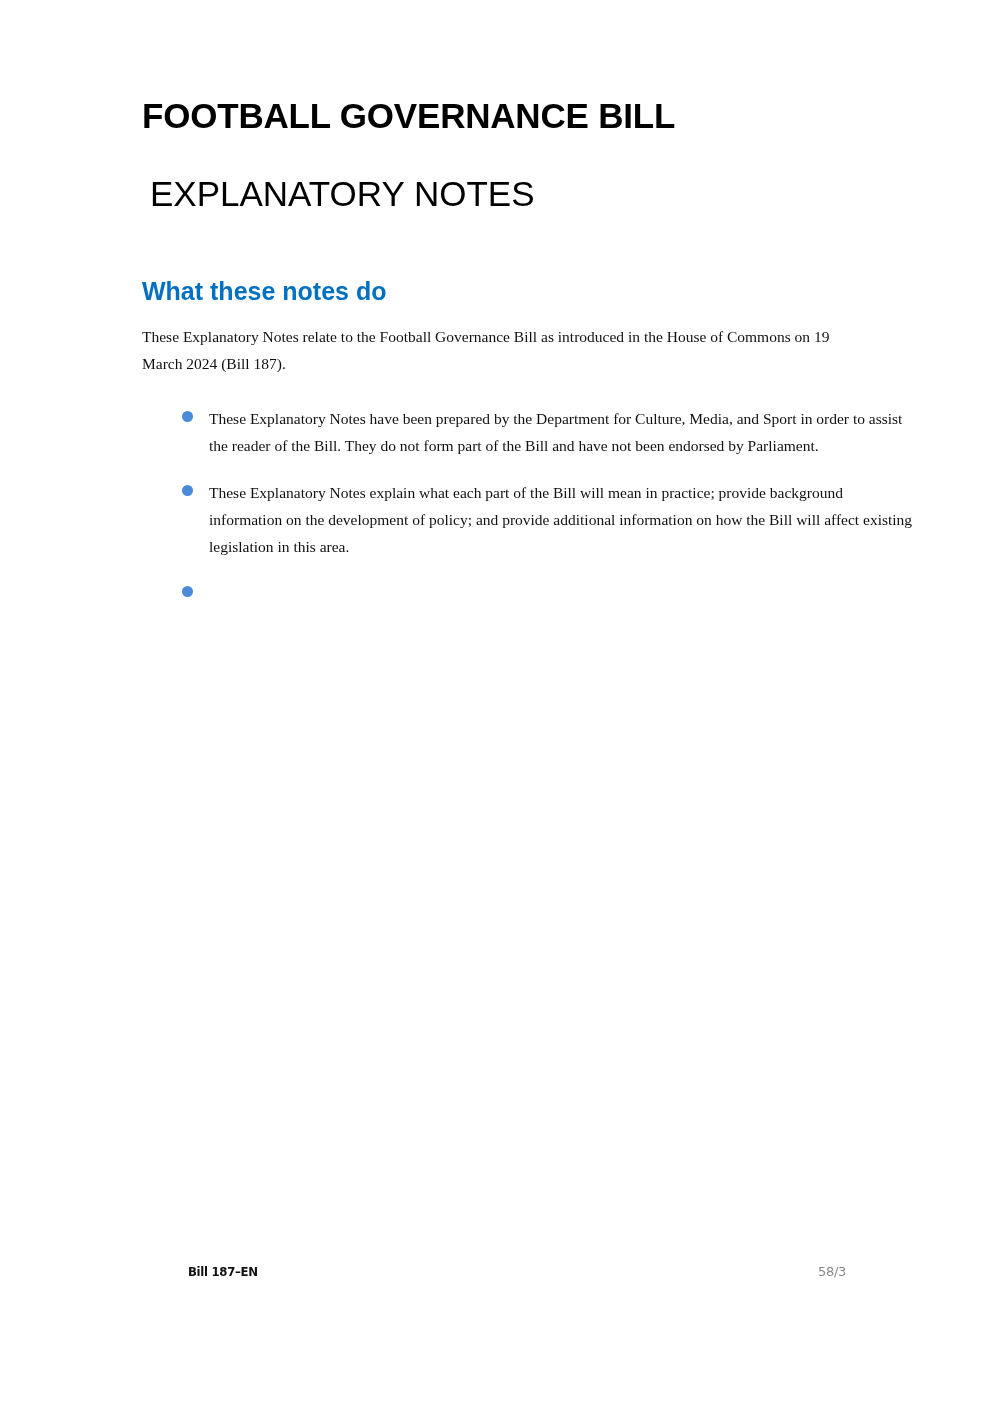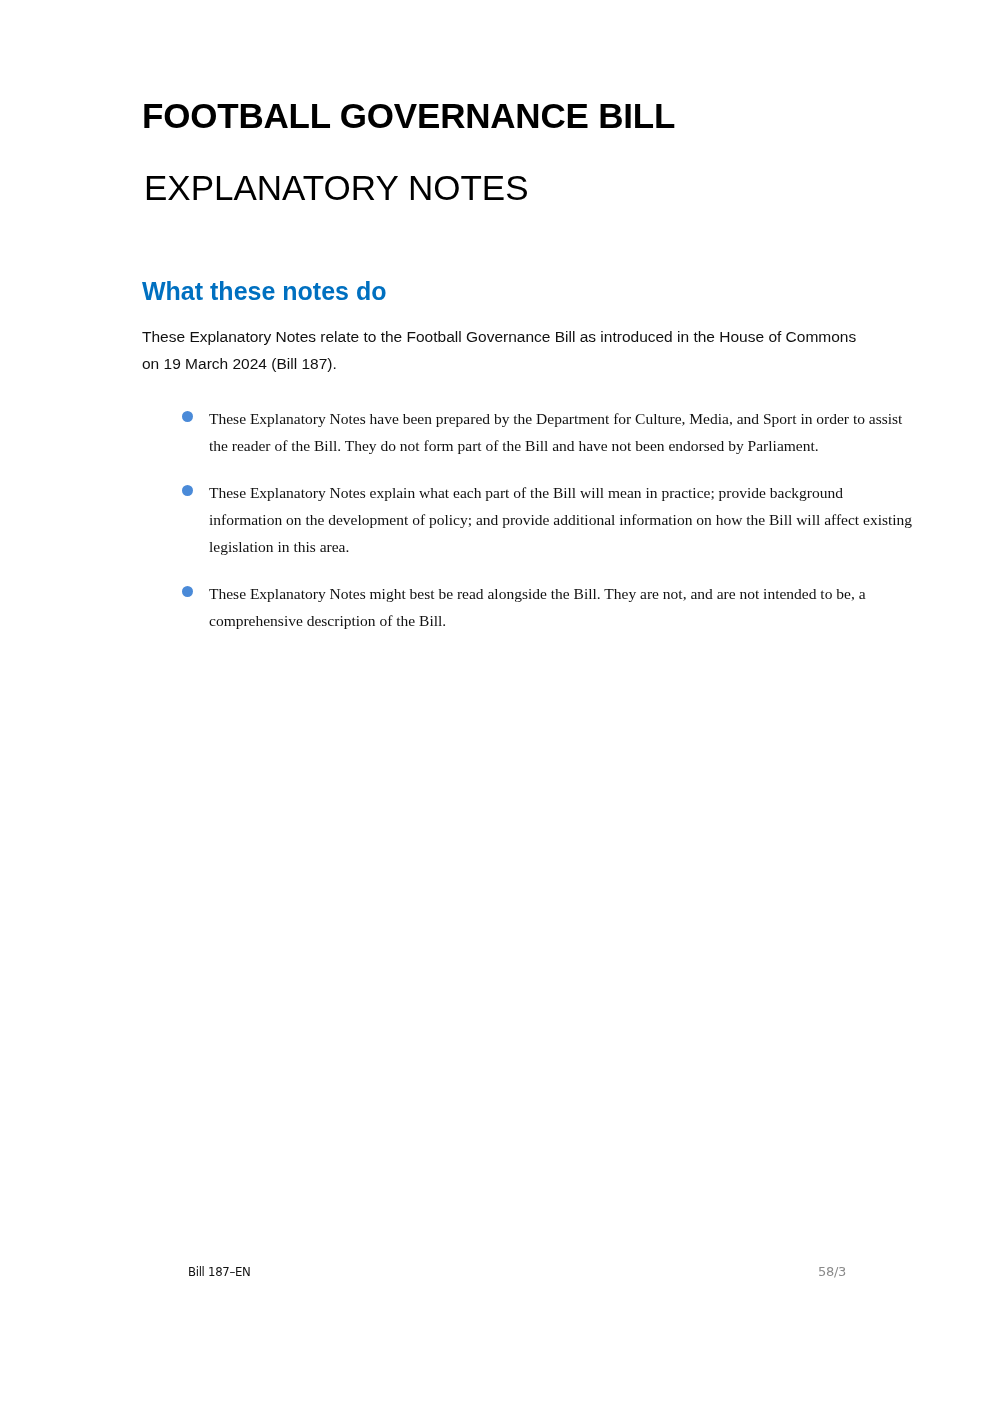--- a/index.html
+++ b/index.html
@@ -28,21 +28,21 @@
       font-weight: bold;
       font-size: 35px;
       line-height: 40px;
       color: #000000;
       letter-spacing: -0.2px;
     }
     .subtitle {
       position: absolute;
       left: 142px;
       top: 166px;
-      margin: 2px;
+      margin: 8px;
       font-family: "Liberation Sans", sans-serif;
       font-weight: normal;
       font-size: 35px;
       line-height: 40px;
       color: #000000;
     }
     .section-heading {
       position: absolute;
       left: 142px;
       top: 276px;
@@ -53,21 +53,21 @@
       line-height: 30px;
       color: #0070c0;
       text-align: center;
     }
     .intro {
       position: absolute;
       left: 142px;
       top: 323px;
       width: 720px;
       margin: 0;
-      font-family: Liberation Sans, sans-serif;
+      font-family: Liberation Serif, serif;
       font-size: 15.5px;
       line-height: 27px;
       color: #111111;
     }
     .bullets {
       position: absolute;
       left: 142px;
       top: 397px;
       width: 770px;
       margin: 8px;
@@ -94,20 +94,21 @@
     }
     .footer-left {
       position: absolute;
       left: 188px;
       top: 1263px;
       font-family: "DejaVu Sans Condensed", "DejaVu Sans", sans-serif;
       font-size: 13px;
       line-height: 18px;
       color: #111111;
       letter-spacing: -0.3px;
+      font-weight: bold;
     }
     .footer-right {
       position: absolute;
       left: 818px;
       top: 1263px;
       font-family: "DejaVu Sans", sans-serif;
       font-size: 13px;
       line-height: 18px;
       color: #8a8a8a;
       letter-spacing: -0.3px;
@@ -128,19 +129,18 @@
     <li class="bullet">
       <span class="bullet-dot"></span>
       <span>These Explanatory Notes have been prepared by the Department for Culture, Media, and Sport in order to assist the reader of the Bill. They do not form part of the Bill and have not been endorsed by Parliament.</span>
     </li>
     <li class="bullet">
       <span class="bullet-dot"></span>
       <span>These Explanatory Notes explain what each part of the Bill will mean in practice; provide background information on the development of policy; and provide additional information on how the Bill will affect existing legislation in this area.</span>
     </li>
     <li class="bullet">
       <span class="bullet-dot"></span>
-      <span>These Explanatory Notes might best be read alongside the Bill. They are not, and are not intended to be, a comprehensive description of the Bill.</span>
     </li>
   </ul>
 
   <div class="footer-left">Bill 187–EN</div>
   <div class="footer-right">58/3</div>
 </div>
 
 </body></html>

